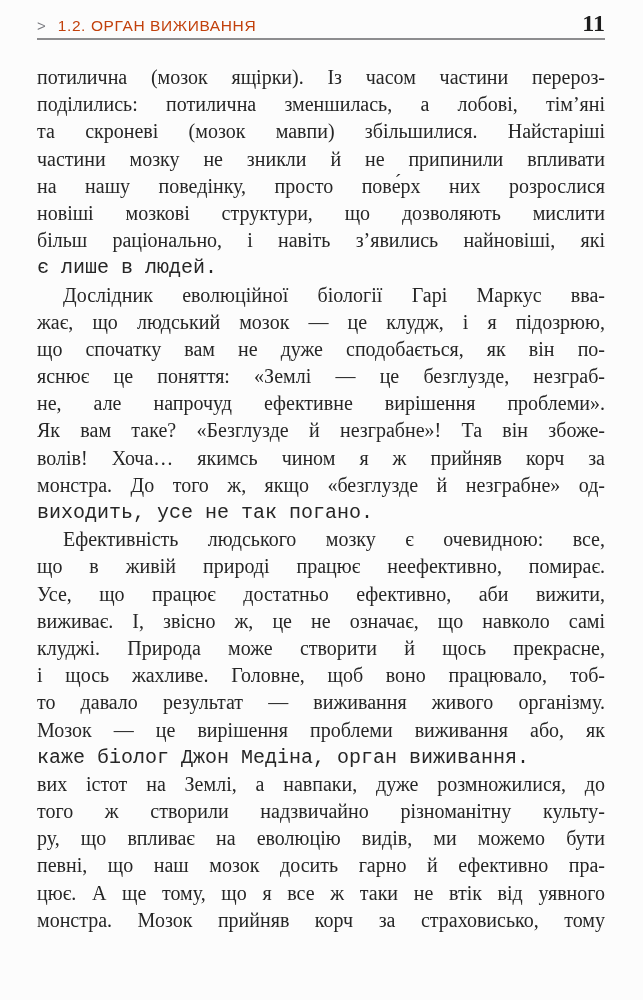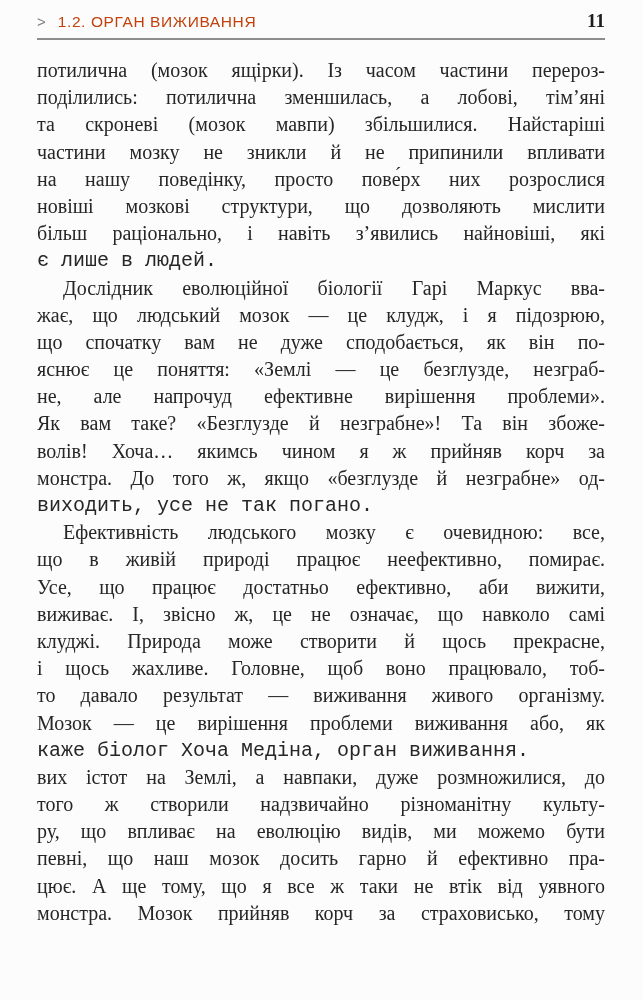--- a/index.html
+++ b/index.html
@@ -32,31 +32,31 @@
     color: #7a7b80;
   }
   .header-section {
     font-size: 15.5px;
     letter-spacing: 0.6px;
     color: #c2410c;
   }
   .header-pagenum {
     font-family: "Liberation Serif", serif;
     font-weight: bold;
-    font-size: 19px;
+    font-size: 24px;
     color: #1d1d1d;
   }
   .header-rule {
     border: none;
     border-top: 2px solid #8d8d8f;
     margin: 4px 0 0 0;
   }
   
   .page-body {
-    margin-top: 17px;
+    margin-top: 24px;
     font-family: "Liberation Serif", serif;
     font-size: 20px;
     color: #262626;
   }
   .paragraph { margin: 0; padding: 0; }
   .line {
     height: 27.2px;
     line-height: 27.2px;
     white-space: nowrap;
     text-align: justify;
@@ -105,21 +105,21 @@
       </div>
       <div class="paragraph">
         <div class="line indent">Ефективність людського мозку є очевидною: все,</div>
         <div class="line">що в живій природі працює неефективно, помирає.</div>
         <div class="line">Усе, що працює достатньо ефективно, аби вижити,</div>
         <div class="line">виживає. І, звісно ж, це не означає, що навколо самі</div>
         <div class="line">клуджі. Природа може створити й щось прекрасне,</div>
         <div class="line">і щось жахливе. Головне, щоб воно працювало, тоб-</div>
         <div class="line">то давало результат — виживання живого організму.</div>
         <div class="line">Мозок — це вирішення проблеми виживання або, як</div>
-        <div class="line end">каже біолог Хоча Медіна, орган виживання.</div>
+        <div class="line end">каже біолог Джон Медіна, орган виживання.</div>
       </div>
       <div class="paragraph">
         <div class="line">вих істот на Землі, а навпаки, дуже розмножилися, до</div>
         <div class="line">того ж створили надзвичайно різноманітну культу-</div>
         <div class="line">ру, що впливає на еволюцію видів, ми можемо бути</div>
         <div class="line">певні, що наш мозок досить гарно й ефективно пра-</div>
         <div class="line">цює. А ще тому, що я все ж таки не втік від уявного</div>
         <div class="line">монстра. Мозок прийняв корч за страховисько, тому</div>
       </div>
     </div>

